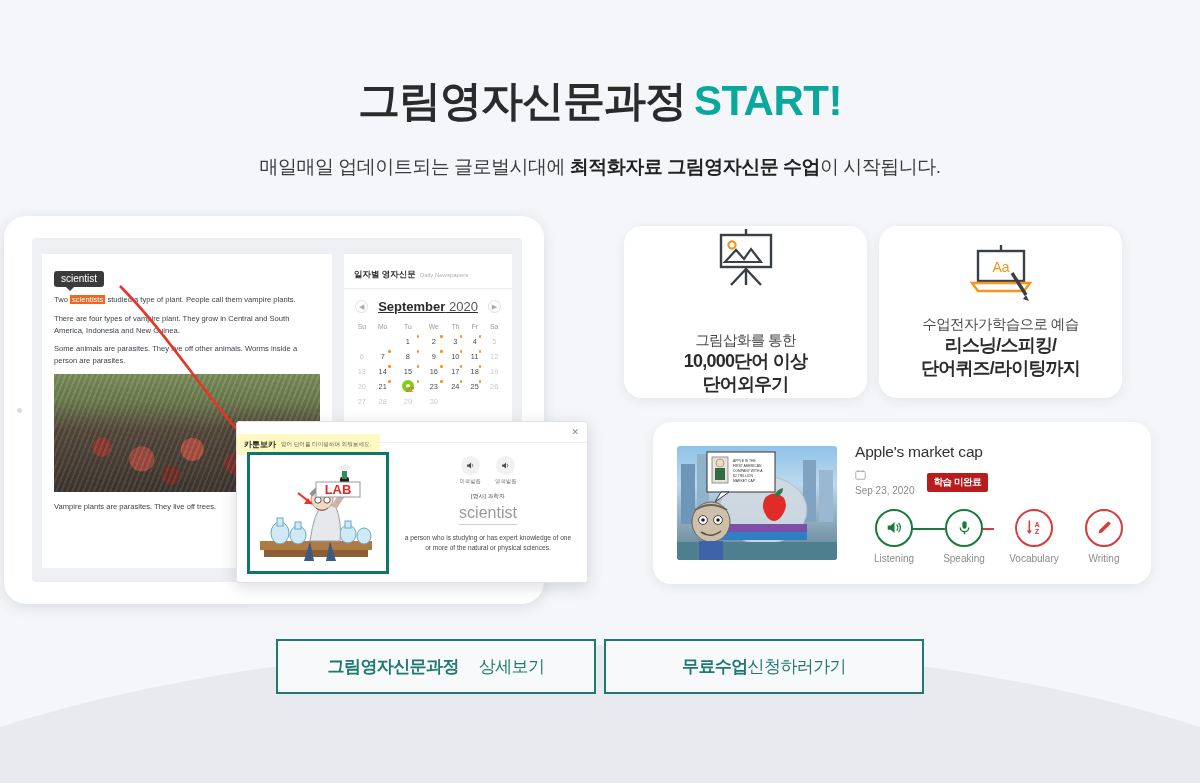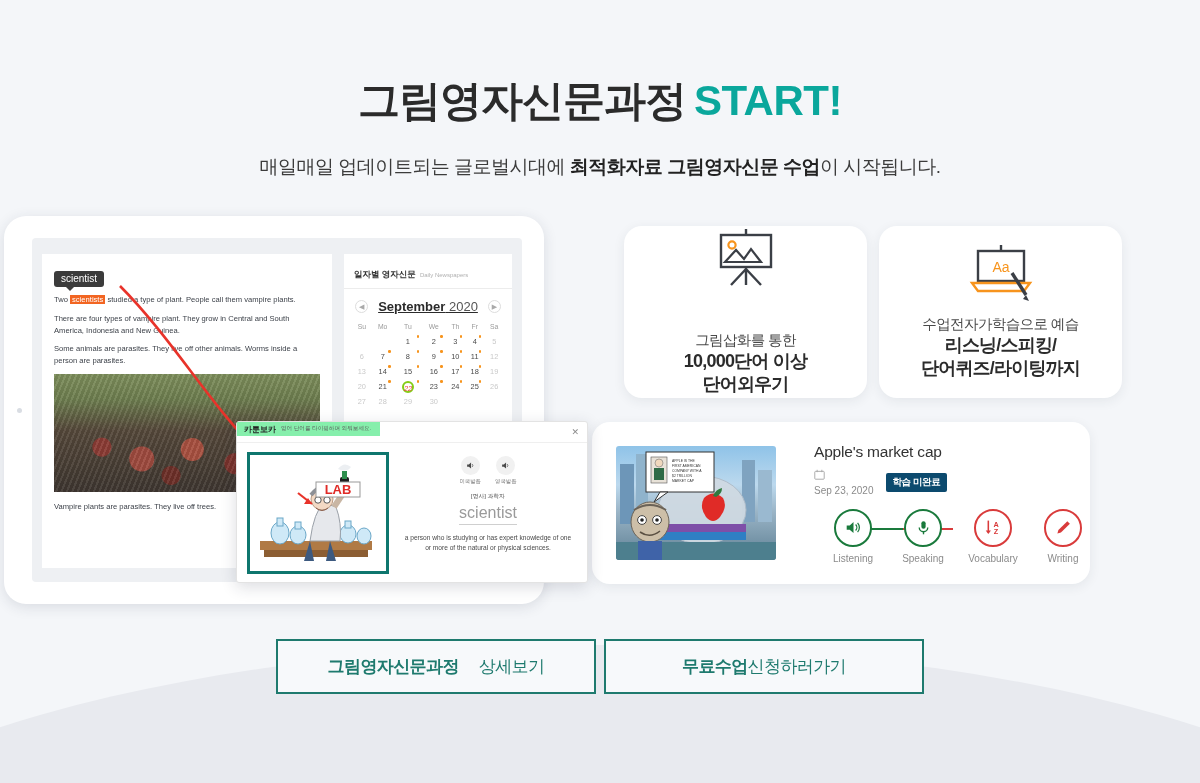--- a/index.html
+++ b/index.html
@@ -71,30 +71,30 @@
   .cal-body { padding: 10px 8px; }
   .cal-nav { display: flex; align-items: center; justify-content: center; gap: 10px; margin-bottom: 9px; }
   .cal-month { font-size: 13px; font-weight: 700; color: #2b2b2b; text-decoration: underline; }
   .cal-month em { font-style: normal; font-weight: 400; color: #555; }
   .navbtn { width: 13px; height: 13px; border: 1px solid #ddd; border-radius: 50%; color: #aaa; font-size: 7px; display: flex; align-items: center; justify-content: center; background: #fff; }
   table.cal { width: 100%; border-collapse: collapse; }
   table.cal th { font-size: 6.8px; color: #9a9a9a; font-weight: 400; padding-bottom: 4px; }
   table.cal td { font-size: 7.4px; color: #4a4a4a; text-align: center; height: 15px; position: relative; }
   table.cal td.muted { color: #c9c9c9; }
   table.cal td .dot { position: absolute; top: 1px; right: 3px; width: 2.5px; height: 2.5px; border-radius: 50%; background: #f7941d; }
-  table.cal td.sel span.num { display: inline-block; color: #e8453c; border: 2px solid #84cc16; border-radius: 50%; width: 12px; height: 12px; line-height: 11px; font-style: italic; }
+  table.cal td.sel span.num { display: inline-block; color: #e8453c; border: 4px solid #84cc16; border-radius: 50%; width: 12px; height: 12px; line-height: 11px; font-style: italic; }
 
   
   .popup {
     position: absolute; left: 236px; top: 421px; width: 352px; height: 162px;
     background: #fff; border: 1px solid #e3e3e3; border-radius: 3px;
     box-shadow: 0 4px 16px rgba(30,40,60,.16); z-index: 8;
   }
   .popup-bar { position: relative; height: 21px; border-bottom: 1px solid #efefef; }
-  .popup-bar .yellow { position: absolute; left: 0; top: 0; height: 14px; background: #86efac; padding: 0 9px 0 7px; display: flex; align-items: center; }
+  .popup-bar .yellow { position: absolute; left: 0; top: 12px; height: 21px; background: #fef9c3; padding: 0 9px 0 7px; display: flex; align-items: center; }
   .popup-bar .ttl { font-size: 8px; font-weight: 700; color: #222; }
   .popup-bar .sub { font-size: 5.6px; color: #5b5b5b; margin-left: 5px; }
   .popup-bar .x { position: absolute; right: 8px; top: 5px; font-size: 9px; color: #8b8b8b; }
   .popup-body { display: flex; padding: 9px 10px; gap: 10px; }
   .cartoon { width: 142px; height: 122px; border: 3px solid #0f766e; background: #fff; position: relative; overflow: hidden; }
   .dict { flex: 1; text-align: center; padding-top: 4px; }
   .spk-row { display: flex; justify-content: center; gap: 14px; }
   .spk { text-align: center; }
   .spk-circle { width: 19px; height: 19px; border-radius: 50%; background: #f1f1f1; display: flex; align-items: center; justify-content: center; margin: 0 auto; }
   .spk-lbl { font-size: 5.4px; color: #7a7a7a; margin-top: 3px; }
@@ -105,30 +105,30 @@
   
   .card { position: absolute; background: #fff; border-radius: 18px; box-shadow: 0 3px 12px rgba(40,50,70,.08); z-index: 4; }
   .feat { width: 243px; height: 172px; top: 226px; display: flex; flex-direction: column; align-items: center; justify-content: center; }
   #feat1 { left: 624px; gap: 32px; }
   #feat2 { left: 879px; }
   .feat-icon { height: 62px; display: flex; align-items: center; justify-content: center; }
   .feat-txt { text-align: center; margin-top: 10px; line-height: 1.3; }
   .feat-txt .l1 { font-size: 14.5px; color: #4a4a4a; letter-spacing: -0.6px; }
   .feat-txt .l2 { font-size: 18px; font-weight: 700; color: #2b2b2b; letter-spacing: -0.8px; }
 
-  .lesson { left: 592px; top: 422px; width: 498px; height: 162px; display: flex; align-items: center; padding: 0 24px; gap: 20px; }
+  .lesson { left: 653px; top: 422px; width: 498px; height: 162px; display: flex; align-items: center; padding: 0 24px; }
   .thumb {
     width: 160px; height: 114px; flex: none; border-radius: 3px; overflow: hidden; position: relative;
     background: linear-gradient(180deg,#8fc3e8 0%, #bcd9ee 34%, #9ab4c6 58%, #5d7f93 100%);
   }
   .lesson-right { margin-left: 18px; flex: 1; }
   .lesson-title { font-size: 15.5px; color: #333; letter-spacing: -0.2px; }
   .lesson-meta { display: flex; align-items: center; gap: 12px; margin-top: 8px; }
   .lesson-date { font-size: 10px; color: #8b8b8b; display: flex; align-items: flex-start; gap: 5px; flex-direction: column; }
-  .badge { background: #0c4a6e; color: #fff; font-size: 9.5px; font-weight: 700; padding: 3px 7px; border-radius: 2px; letter-spacing: -0.4px; }
+  .badge { background: #b91c1c; color: #fff; font-size: 9.5px; font-weight: 700; padding: 3px 7px; border-radius: 2px; letter-spacing: -0.4px; }
   .steps { position: relative; margin-top: 13px; display: flex; justify-content: space-between; padding: 0 4px; }
   .step { width: 70px; text-align: center; position: relative; z-index: 2; }
   .step .circ { width: 38px; height: 38px; border-radius: 50%; border: 2px solid; background: #fff; margin: 0 auto; display: flex; align-items: center; justify-content: center; }
   .step .slbl { font-size: 10px; color: #8b8b8b; margin-top: 6px; }
   .track { position: absolute; left: 39px; right: 39px; top: 19px; height: 2px; z-index: 1; }
 
   
   .cta-row { position: absolute; left: 0; top: 639px; width: 1200px; display: flex; justify-content: center; gap: 8px; z-index: 6; }
   .cta { width: 320px; height: 55px; border: 2px solid #1e7a6e; background: #f7f9fb; display: flex; align-items: center; justify-content: center; font-size: 17px; color: #1e7a6e; letter-spacing: -0.6px; }
   .cta b { font-weight: 700; }

